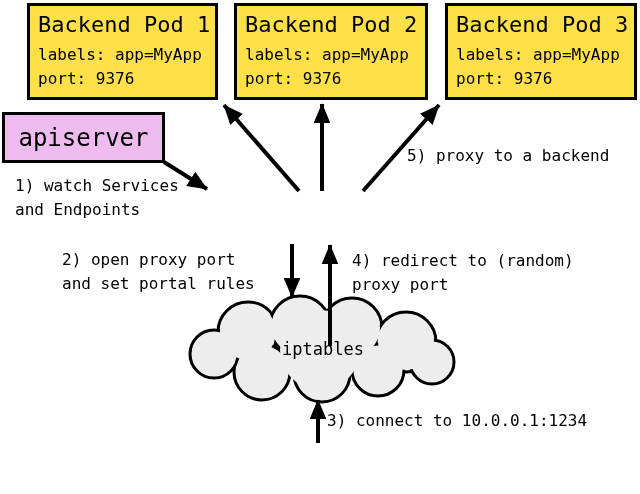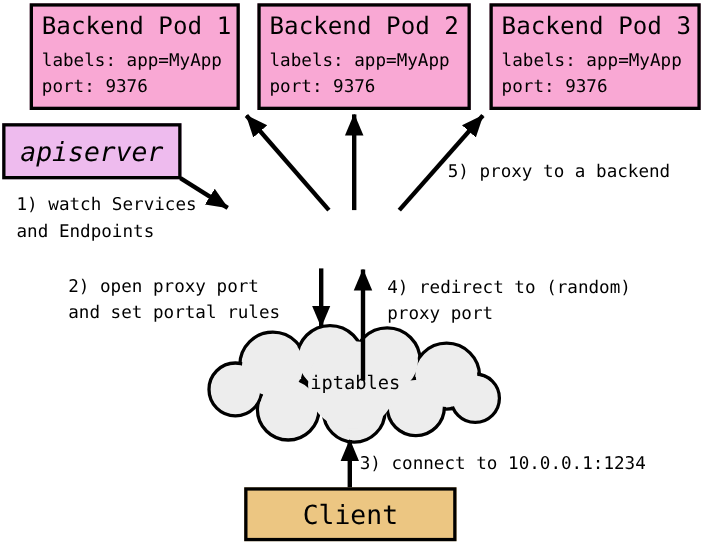--- a/index.html
+++ b/index.html
@@ -14,29 +14,29 @@
   }
   svg.layer {
     position: absolute;
     left: 0; top: 0;
     width: 640px; height: 494px;
     pointer-events: none;
   }
   .cloud-layer { z-index: 1; }
   .arrow-layer { z-index: 3; }
   .node { position: absolute; box-sizing: border-box; border: 3px solid #000; z-index: 2; }
-  .pod { background: #f9a8d4; padding: 5px 8px 0 8px; }
+  .pod { background: #fde047; padding: 5px 8px 0 8px; }
   .pod-title { font-size: 22px; line-height: 28px; white-space: nowrap; }
   .pod-line  { font-size: 16px; line-height: 24px; white-space: nowrap; }
   .pod-lines { margin-top: 4px; }
   .center-label {
     display: flex; align-items: center; justify-content: center;
     font-size: 24px; white-space: nowrap;
   }
-  .apiserver { background: #eebbee; font-style: italic; }
+  .apiserver { background: #eebbee; }
   .kubeproxy { background: #b2ec8f; }
   .client    { background: #ecc682; }
   .note {
     position: absolute; z-index: 2;
     font-size: 16px; font-weight: normal; line-height: 24px;
     white-space: pre-line;
   }
   .iptables-label {
     position: absolute; z-index: 2;
     font-size: 17px; line-height: 20px;
@@ -96,23 +96,20 @@
       <div class="pod-line">labels: app=MyApp</div>
       <div class="pod-line">port: 9376</div>
     </div>
   </div>
 
   <div class="node apiserver center-label" style="left:2px; top:112px; width:163px; height:51px;">
     <span>apiserver</span>
   </div>
 
 
-  <div class="node client center-label" style="left:222px; top:443px; width:193px; height:49px;">
-    <span>Client</span>
-  </div>
 
   <div class="iptables-label" style="left:263px; top:339px; width:120px;">iptables</div>
 
   <div class="note" style="left:15px;  top:174px;">1) watch Services
 and Endpoints</div>
   <div class="note" style="left:62px;  top:248px;">2) open proxy port
 and set portal rules</div>
   <div class="note" style="left:327px; top:409px;">3) connect to 10.0.0.1:1234</div>
   <div class="note" style="left:352px; top:249px;">4) redirect to (random)
 proxy port</div>

